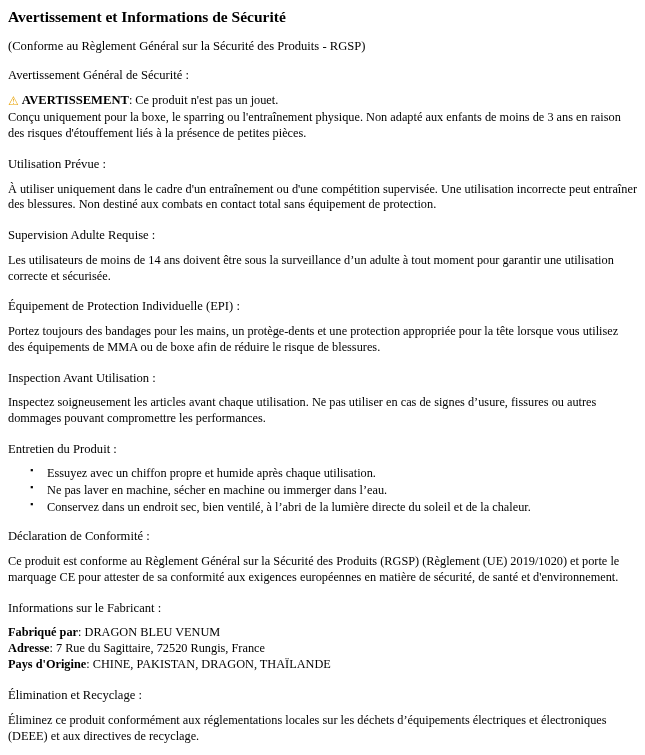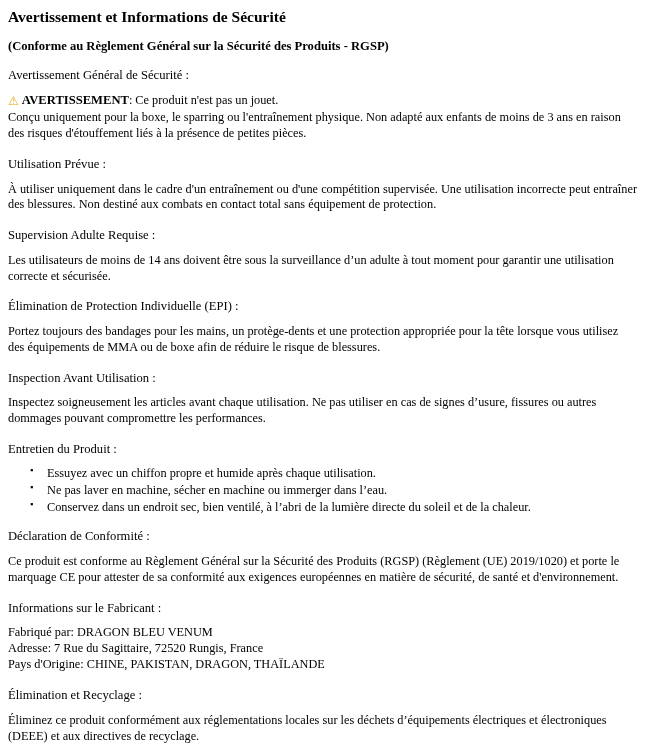--- a/index.html
+++ b/index.html
@@ -22,21 +22,20 @@
   }
   h1.doc-title {
     font-size: 15.5px;
     font-weight: bold;
     margin: 2px 0 11px 0;
     line-height: 1.2;
   }
   .subtitle {
     font-size: 12.6px;
     margin: 0 0 14px 0;
-    font-weight: bold;
   }
   h2.section-head {
     font-size: 12.6px;
     font-weight: normal;
     margin: 0 0 9px 0;
     line-height: 1.25;
   }
   .block {
     margin: 0 0 15px 0;
   }
@@ -80,21 +79,21 @@
     position: absolute;
     left: 22px;
     top: -1px;
     font-size: 9px;
   }
   .kv {
     margin: 0;
     line-height: 1.3;
   }
   .kv b {
-    font-weight: normal;
+    font-weight: bold;
   }
   .manu-block {
     margin-bottom: 15px;
   }
 </style>
 </head>
 <body>
 
 <div class="page">
 
@@ -114,21 +113,21 @@
     <h2 class="section-head">Utilisation Prévue :</h2>
     <p class="para">À utiliser uniquement dans le cadre d'un entraînement ou d'une compétition supervisée. Une utilisation incorrecte peut entraîner des blessures. Non destiné aux combats en contact total sans équipement de protection.</p>
   </div>
 
   <div class="block">
     <h2 class="section-head">Supervision Adulte Requise :</h2>
     <p class="para">Les utilisateurs de moins de 14 ans doivent être sous la surveillance d’un adulte à tout moment pour garantir une utilisation correcte et sécurisée.</p>
   </div>
 
   <div class="block">
-    <h2 class="section-head">Élimination de Protection Individuelle (EPI) :</h2>
+    <h2 class="section-head">Équipement de Protection Individuelle (EPI) :</h2>
     <p class="para">Portez toujours des bandages pour les mains, un protège-dents et une protection appropriée pour la tête lorsque vous utilisez des équipements de MMA ou de boxe afin de réduire le risque de blessures.</p>
   </div>
 
   <div class="block">
     <h2 class="section-head">Inspection Avant Utilisation :</h2>
     <p class="para">Inspectez soigneusement les articles avant chaque utilisation. Ne pas utiliser en cas de signes d’usure, fissures ou autres dommages pouvant compromettre les performances.</p>
   </div>
 
   <div class="block tight">
     <h2 class="section-head">Entretien du Produit :</h2>

